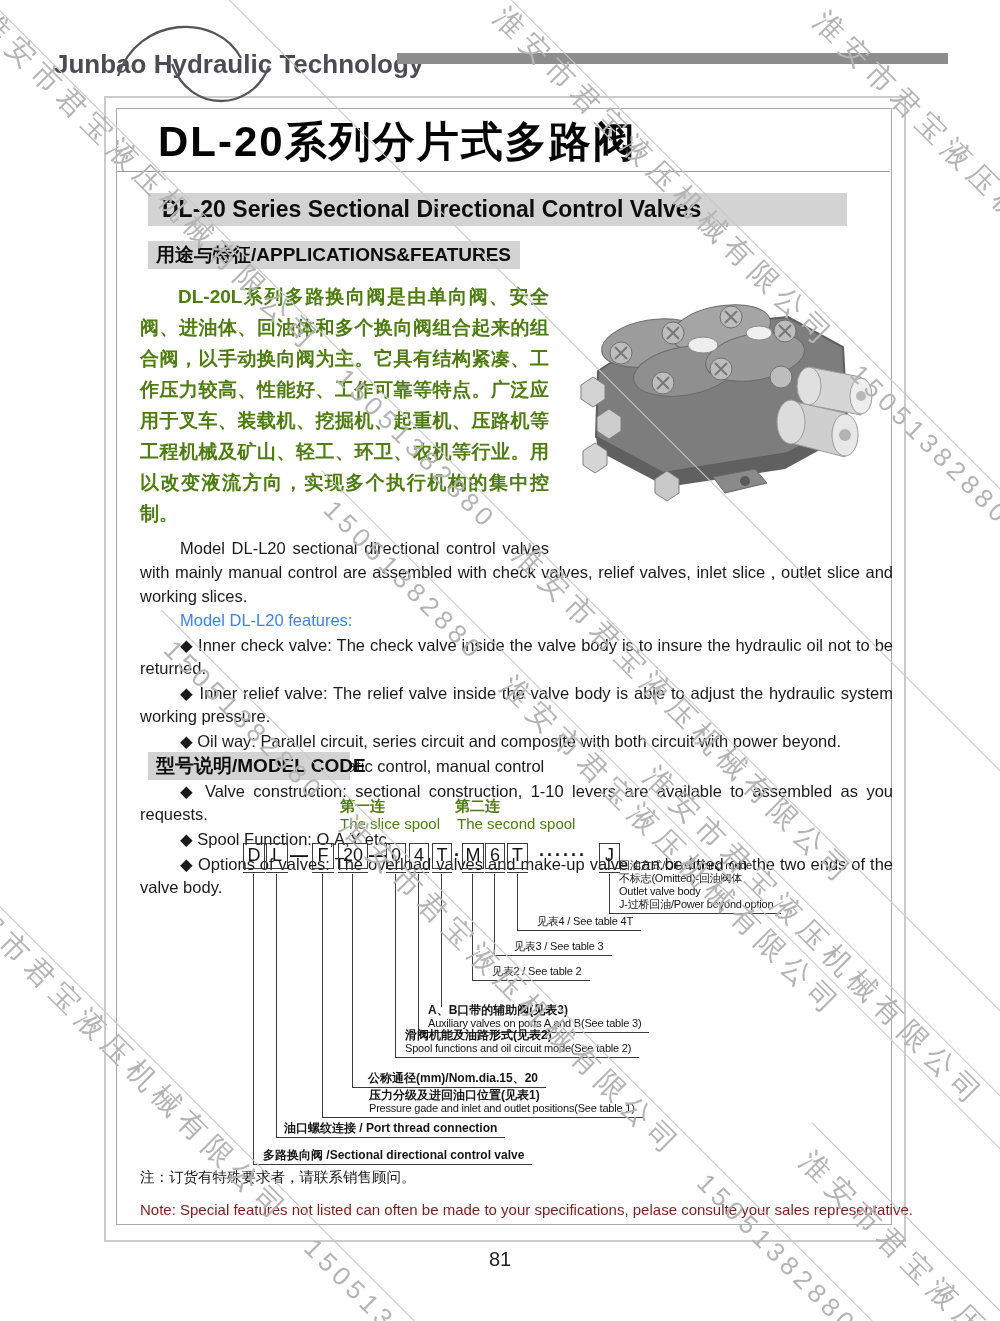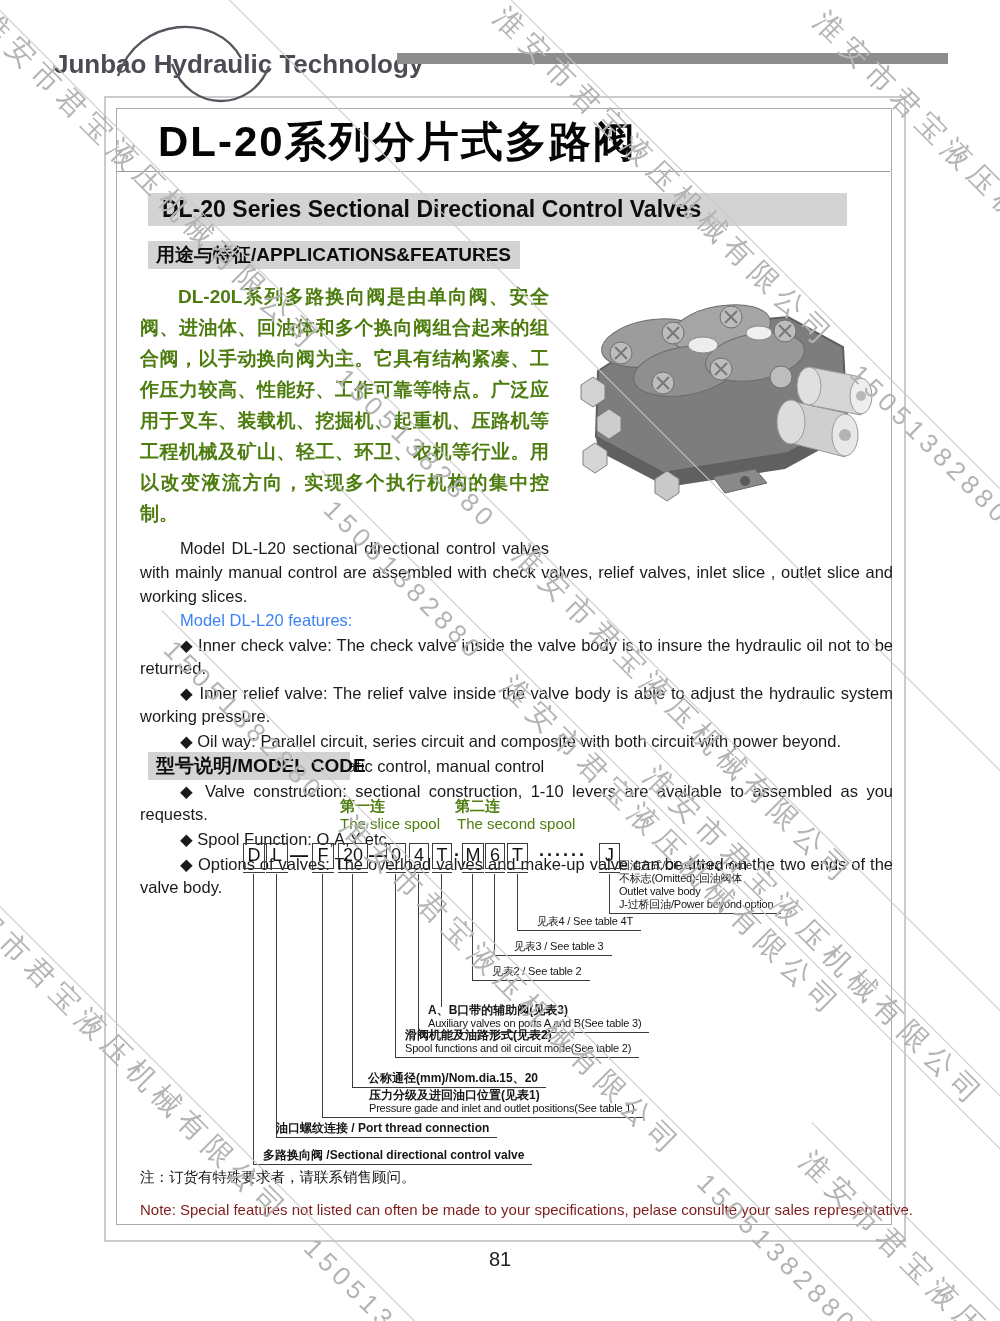--- a/index.html
+++ b/index.html
@@ -207,21 +207,21 @@
     <span class="zh">滑阀机能及油路形式(见表2)</span>
     <span>Spool functions and oil circuit mode(See table 2)</span>
   </div>
   <div class="ann" style="left:352px;bottom:233px;padding-left:16px;">
     <span class="zh">公称通径(mm)/Nom.dia.15、20</span>
   </div>
   <div class="ann" style="left:322px;bottom:203px;padding-left:47px;">
     <span class="zh">压力分级及进回油口位置(见表1)</span>
     <span>Pressure gade and inlet and outlet positions(See table 1)</span>
   </div>
-  <div class="ann" style="left:276px;bottom:183px;padding-left:0;">
+  <div class="ann" style="left:276px;bottom:183px;padding-left:8px;">
     <span class="zh">油口螺纹连接 / Port thread connection</span>
   </div>
   <div class="ann" style="left:253px;bottom:156px;">
     <span class="zh">多路换向阀 /Sectional directional control valve</span>
   </div>
 
   <div class="abs" id="note-cn">注：订货有特殊要求者，请联系销售顾问。</div>
   <div class="abs" id="note-en">Note: Special features not listed can often be made to your specifications, pelase consulte your sales representative.</div>
 
   <div class="abs" id="page-num">81</div>

